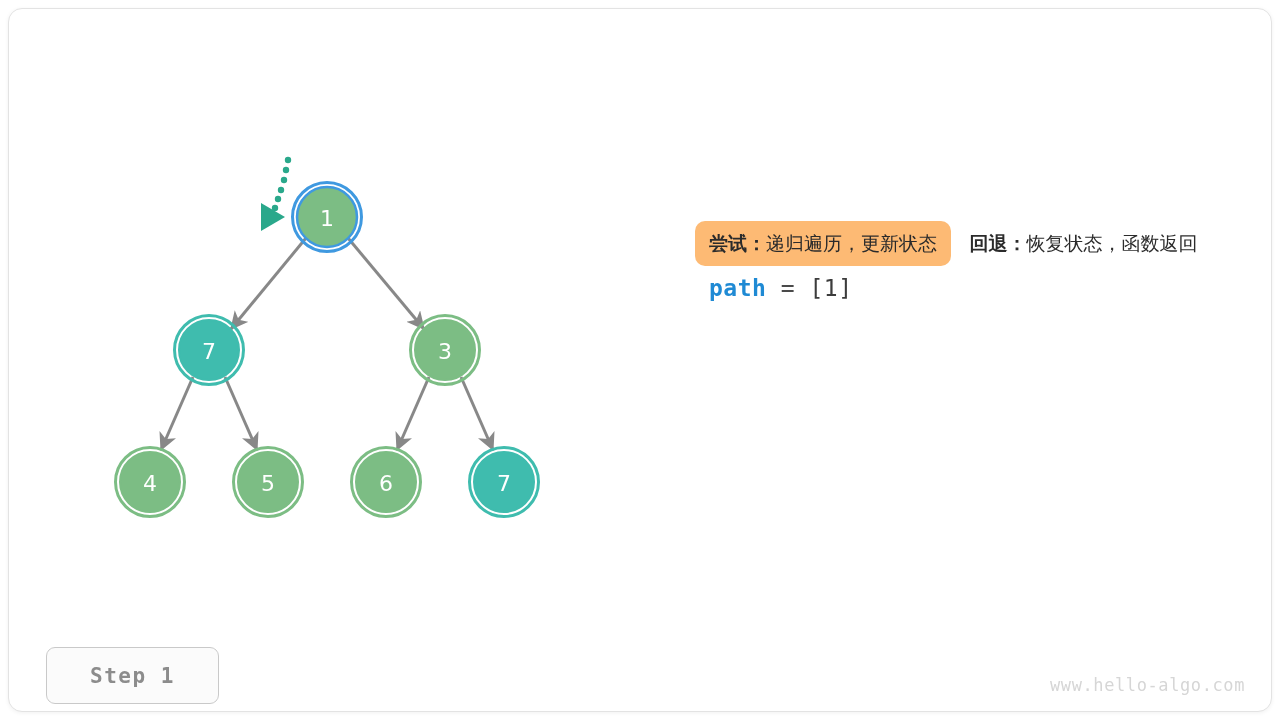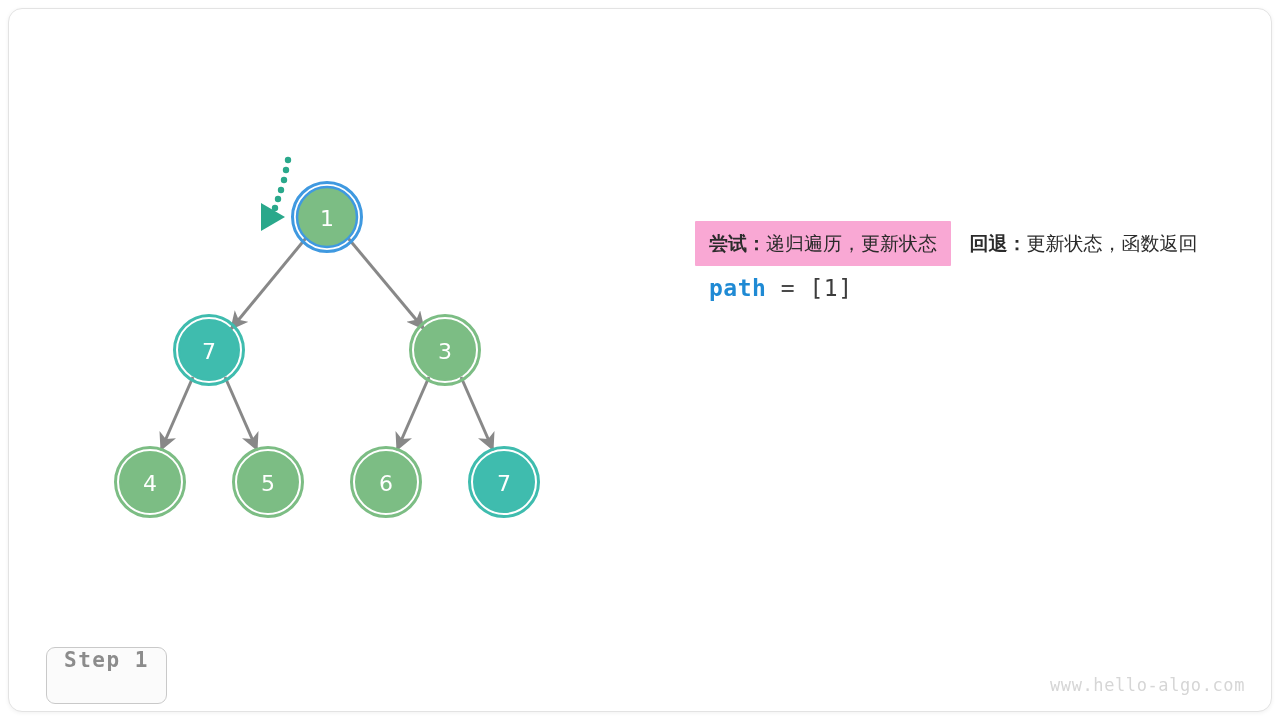--- a/index.html
+++ b/index.html
@@ -64,22 +64,22 @@
     font-family: "DejaVu Sans", "Liberation Sans", sans-serif;
     font-size: 19px;
     color: #2b2b2b;
     line-height: 22px;
     padding: 11px 14px 12px 14px;
     display: inline-block;
     white-space: nowrap;
     box-sizing: border-box;
   }
   .op-line.highlighted {
-    background: #f9a8d4;
-    border-radius: 1px;
+    background: #fdba74;
+    border-radius: 10px;
   }
   .op-key {
     font-weight: bold;
   }
   .op-val {
     font-weight: normal;
   }
 
   .var-row {
     font-family: "DejaVu Sans Mono", "Liberation Mono", monospace;
@@ -95,26 +95,27 @@
   .var-name-path { color: #1f8ad4; font-weight: bold; margin-top: 44px; }
   .var-name-res  { color: #2e9287; font-weight: bold; }
   .var-eq   { color: #4a4a4a; }
   .var-value{ color: #3c3c3c; }
 
   
   #step-badge {
     position: absolute;
     left: 37px;
     top: 638px;
-    width: 121px;
+    width: 173px;
     height: 57px;
     border: 1px solid #c9c9c9;
     border-radius: 9px;
     background: #fbfbfb;
     display: flex;
+    align-items: center;
     justify-content: center;
     box-sizing: border-box;
   }
   #step-badge-label {
     font-family: "DejaVu Sans Mono", "Liberation Mono", monospace;
     font-size: 21px;
     font-weight: bold;
     letter-spacing: 1.5px;
     color: #8c8c8c;
   }
@@ -205,21 +206,21 @@
       </g>
     </svg>
 
     <div id="info-panel">
 
       <div class="op-line highlighted">
         <span class="op-key">尝试：</span><span class="op-val">递归遍历，更新状态</span>
       </div>
 
       <div class="op-line">
-        <span class="op-key">回退：</span><span class="op-val">更新状态，函数返回</span>
+        <span class="op-key">回退：</span><span class="op-val">恢复状态，函数返回</span>
       </div>
 
       <div class="var-row" id="row-path"><span class="var-name-path">path</span><span class="var-eq"> = </span><span class="var-value">[1]</span></div>
 
 
     </div>
 
     <div id="step-badge">
       <span id="step-badge-label">Step 1</span>
     </div>

